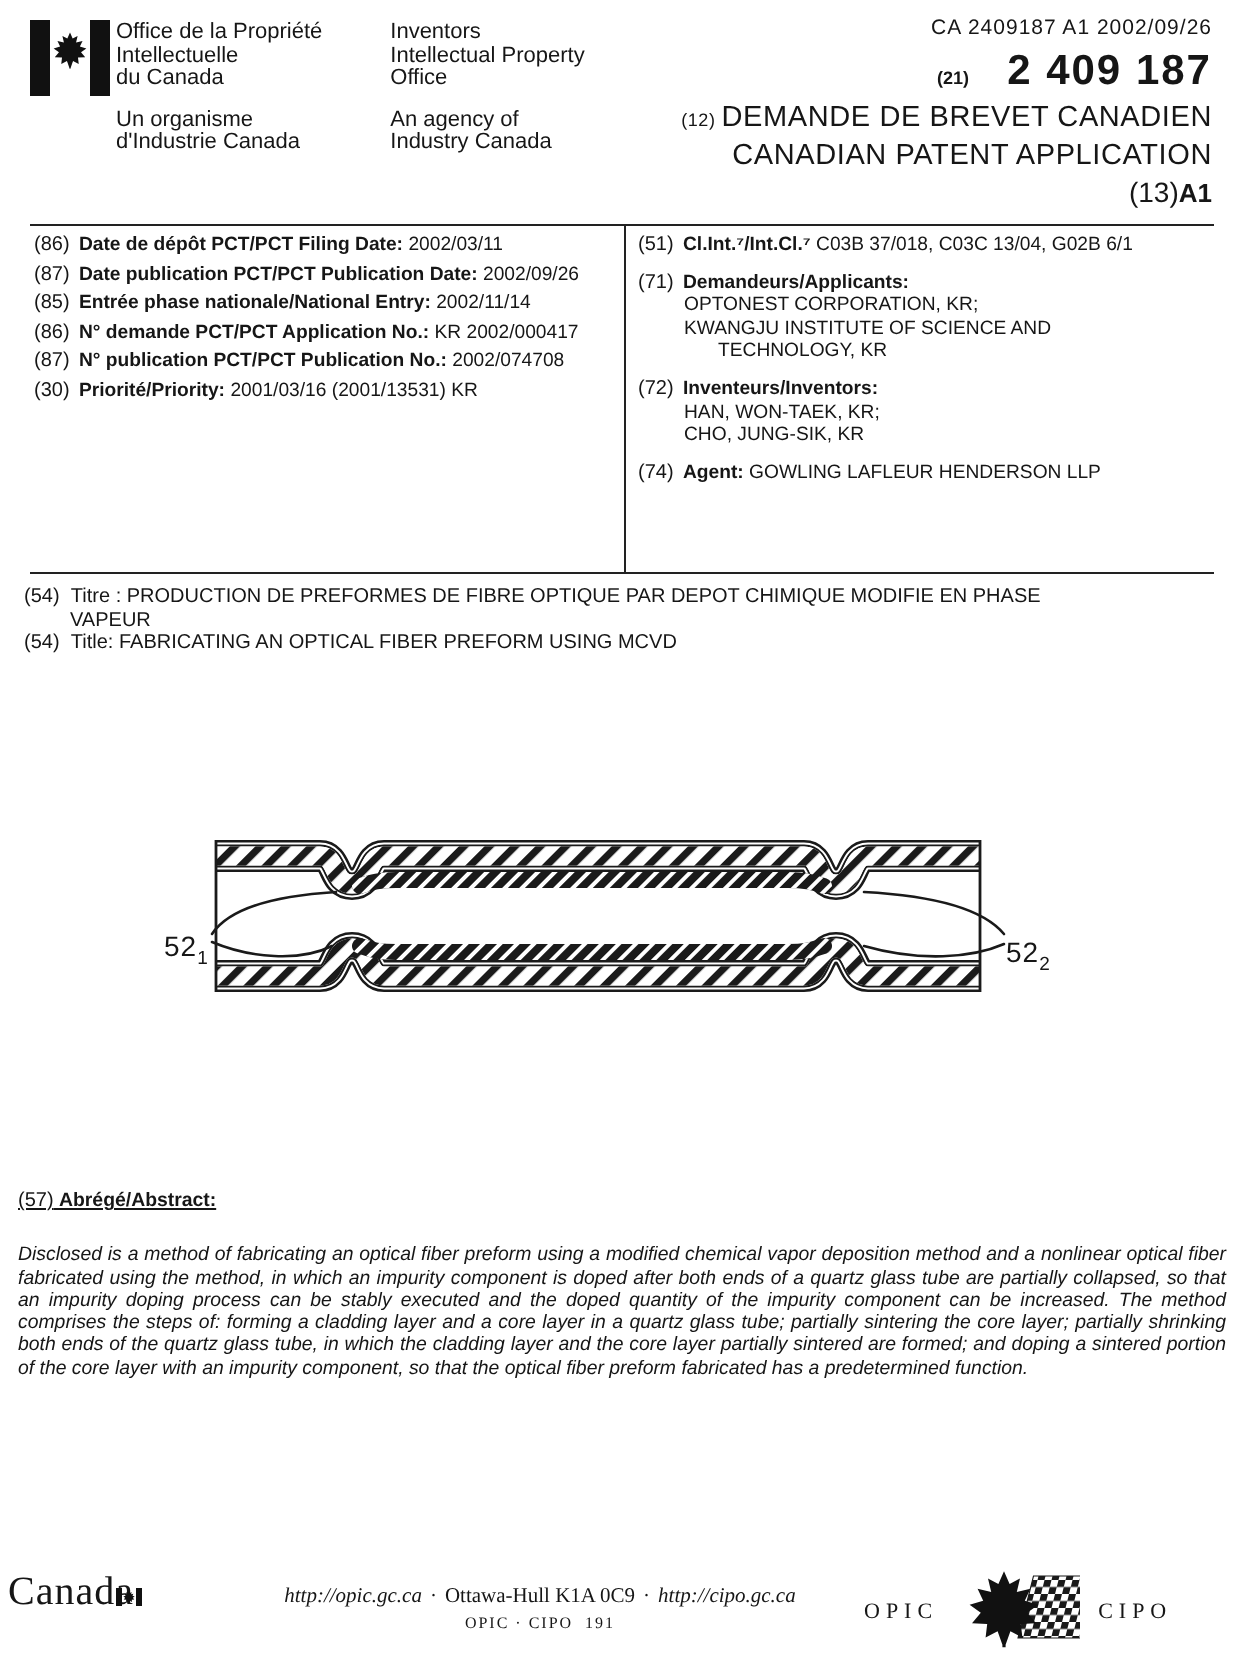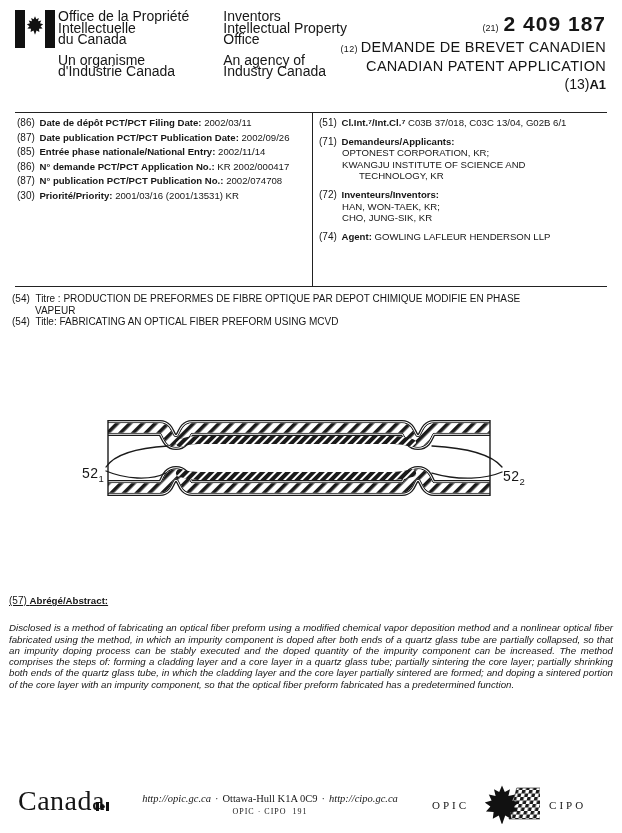--- a/index.html
+++ b/index.html
@@ -1,26 +1,26 @@
 <!DOCTYPE html>
 <html><head>
 <meta charset="utf-8">
 <style>
   html,body{margin:0;padding:0;background:#e8e8e8;}
   body{font-family:"Liberation Sans","DejaVu Sans",sans-serif;color:#161616;}
   #page{position:relative;width:622px;height:833px;background:#ffffff;margin:0 auto;overflow:hidden;
         box-shadow:0 0 4px rgba(0,0,0,.3);}
   
   .flag-icon{position:absolute;left:15px;top:10px;}
-  .office-cols{position:absolute;left:58px;top:11px;display:flex;gap:34px;font-size:14px;line-height:11.5px;}
+  .office-cols{position:absolute;left:58px;top:11px;display:flex;gap:34px;font-size:11px;line-height:11.5px;}
   .office-col .agency{margin-top:9px;}
   .hdr-right{position:absolute;right:16px;top:8px;text-align:right;}
   .doc-ref{font-size:10.5px;letter-spacing:.5px;}
   .appnum-line{margin-top:4px;font-size:21px;font-weight:bold;letter-spacing:1px;}
-  .appnum-line .pn{font-size:9px;font-weight:normal;letter-spacing:0;margin-right:5px;}
+  .appnum-line .pn{font-size:9px;font-weight:bold;letter-spacing:0;margin-right:19px;}
   .type-line{font-size:14.5px;margin-top:3px;letter-spacing:.3px;}
   .type-line .pn{font-size:9px;margin-right:3px;}
   .kind-line{font-size:13px;font-weight:bold;margin-top:2px;}
   .kind-line .pn{font-size:14px;font-weight:normal;margin-right:0;}
   .pn{font-size:10px;}
   
   .rule{position:absolute;left:15px;width:592px;height:1px;background:#222;}
   .vdivider{position:absolute;left:312px;top:112px;width:1px;height:174px;background:#222;}
   
   .biblio{position:absolute;font-size:9.6px;line-height:11.6px;}
@@ -42,22 +42,22 @@
   .figure svg{position:absolute;left:40px;top:4px;}
   .fig-label{position:absolute;font-size:14px;letter-spacing:.5px;}
   .fig-label sub{font-size:9.5px;}
   .fig-label.left{left:82px;top:60px;}
   .fig-label.right{left:503px;top:63px;}
   
   .abstract{position:absolute;left:9px;top:595px;width:604px;font-size:9.7px;line-height:11.3px;}
   .abstract .head{margin-bottom:16px;text-decoration:underline;}
   .abstract p{margin:0;text-align:justify;font-style:italic;}
   
-  .wordmark{position:absolute;left:18px;top:785px;font-family:"Liberation Serif","DejaVu Serif",serif;
-            font-size:28px;letter-spacing:.5px;}
+  .wordmark{position:absolute;left:4px;top:785px;font-family:"Liberation Serif","DejaVu Serif",serif;
+            font-size:20px;letter-spacing:.5px;}
   .wordmark .mini-flag{position:absolute;right:-4px;top:1px;}
   .footer-center{position:absolute;left:110px;top:793px;width:320px;text-align:center;
                  font-family:"Liberation Serif","DejaVu Serif",serif;font-size:10.5px;}
   .footer-center .it{font-style:italic;}
   .footer-center .sep{margin:0 4px;}
   .code-line{margin-top:3px;font-size:8px;letter-spacing:1px;white-space:pre;}
   .cipo-logo{position:absolute;left:432px;top:783px;display:flex;align-items:center;gap:9px;
              font-family:"Liberation Serif","DejaVu Serif",serif;font-size:11px;letter-spacing:3px;}
 </style>
 </head>
@@ -102,20 +102,21 @@
     <div class="office-col">
       <div>Inventors</div>
       <div>Intellectual Property</div>
       <div>Office</div>
       <div class="agency">An agency of</div>
       <div>Industry Canada</div>
     </div>
   </div>
 
   <div class="hdr-right">
+    <div class="doc-ref">CA 2409187 A1 2002/09/26</div>
     <div class="appnum-line">
       <span class="pn">(21)</span><span>2 409 187</span>
     </div>
     <div class="type-line">
       <span class="pn">(12)</span><span>DEMANDE DE BREVET CANADIEN</span>
     </div>
     <div class="type-line">
       <span>CANADIAN PATENT APPLICATION</span>
     </div>
     <div class="kind-line">

